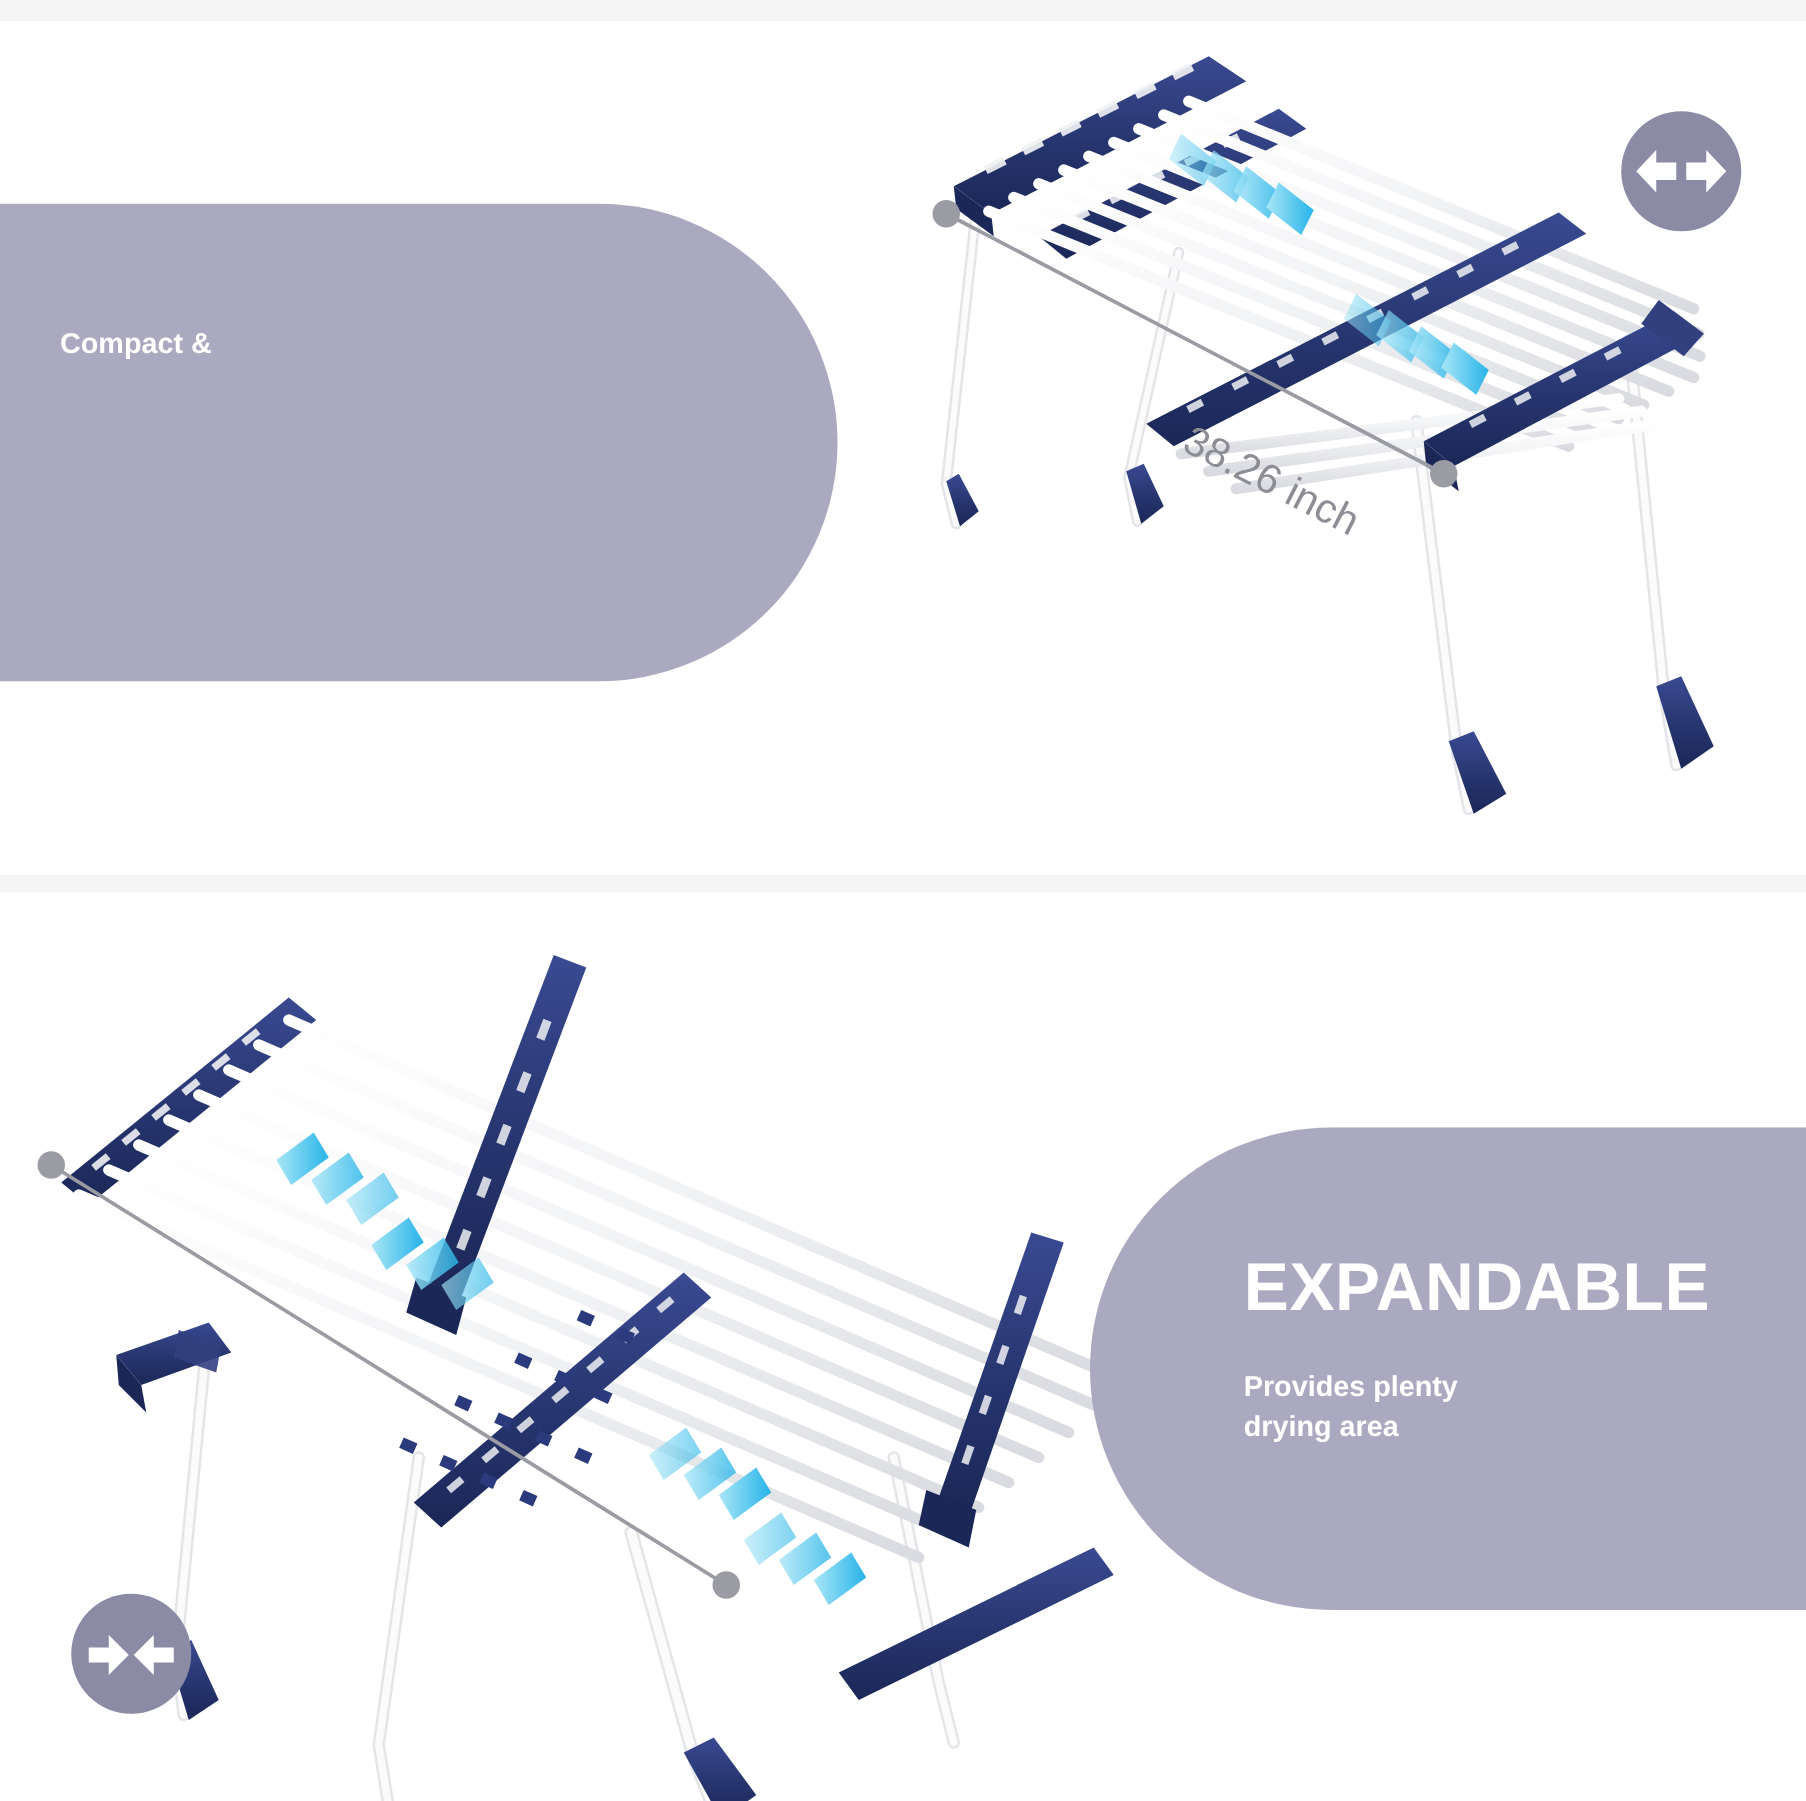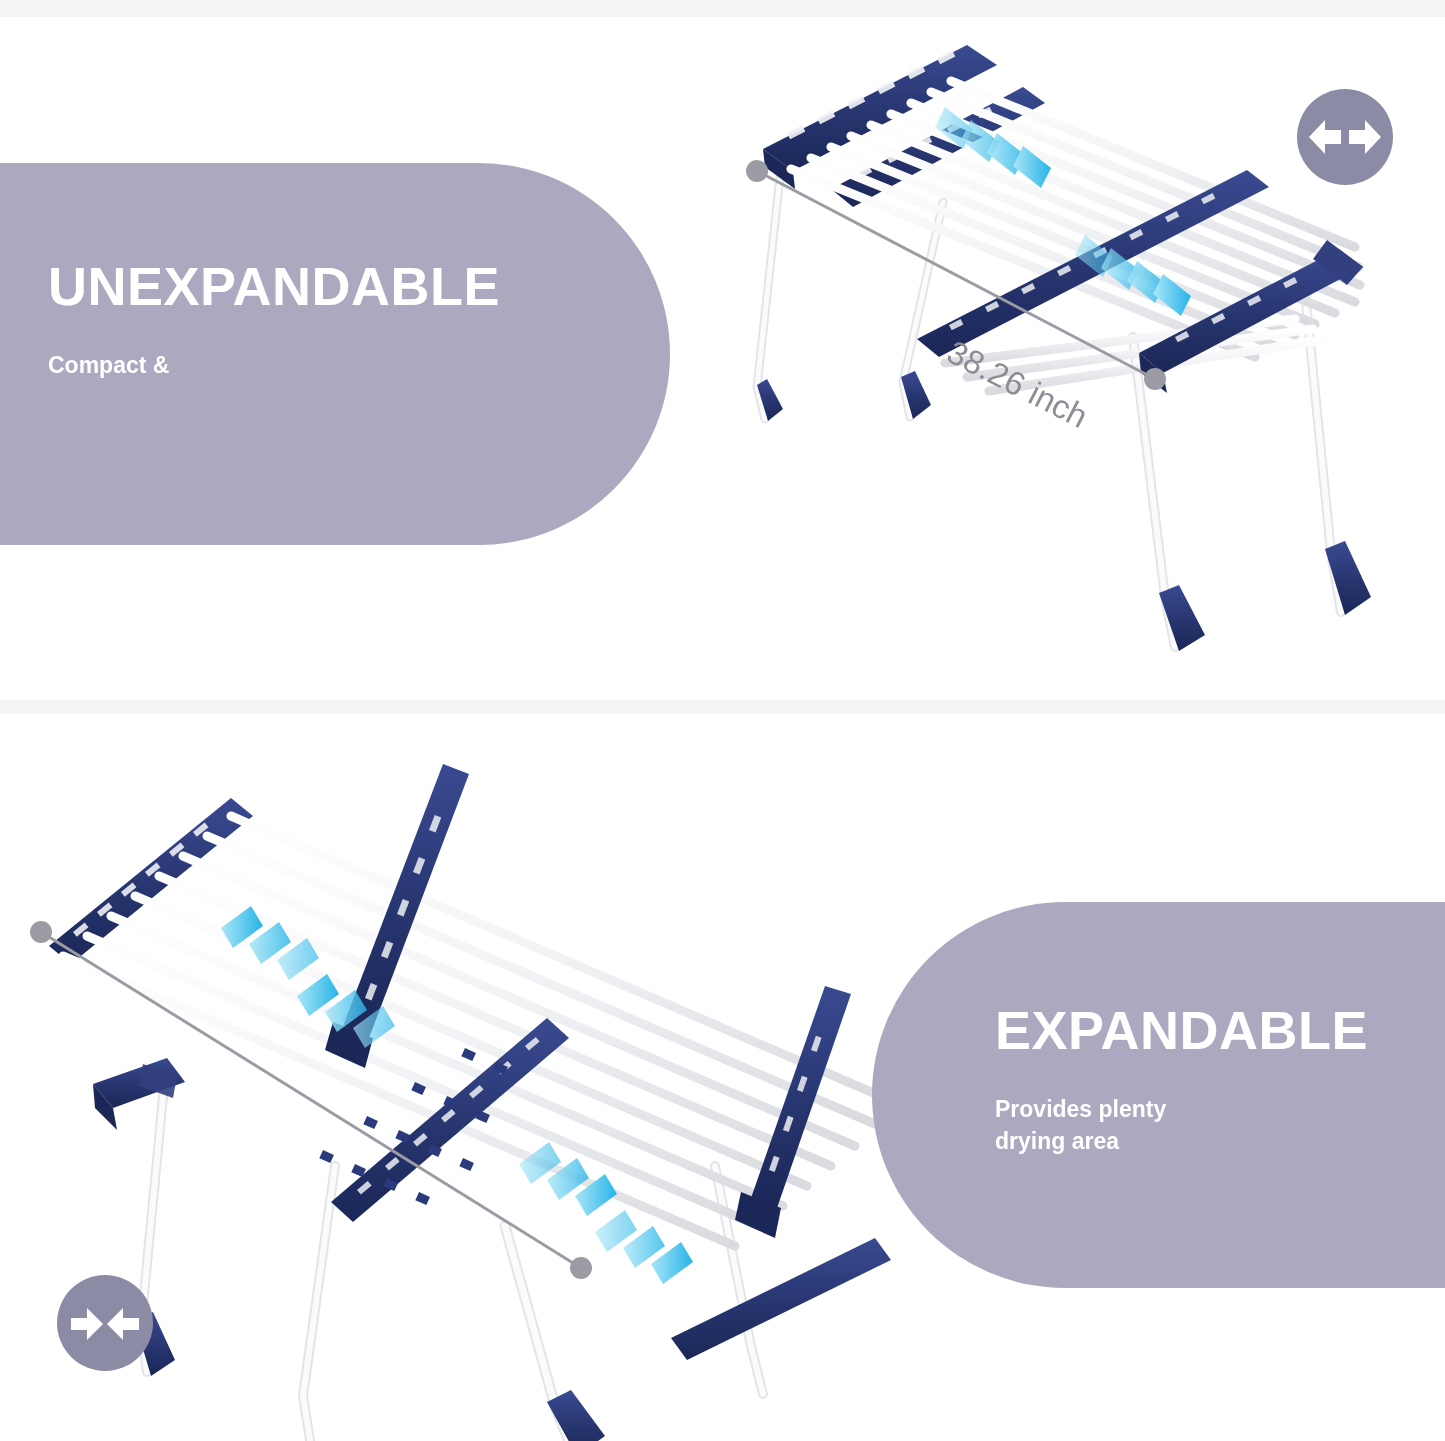--- a/index.html
+++ b/index.html
@@ -205,21 +205,20 @@
           <line x1="22" y1="134" x2="420" y2="342" stroke="#9b9ba4" stroke-width="3"></line>
           <circle cx="22" cy="134" r="11" fill="#9b9ba4"></circle>
           <circle cx="420" cy="342" r="11" fill="#9b9ba4"></circle>
         </g>
       </svg>
     </div>
 
     <div class="dim dim-top">38.26 inch</div>
 
     <div class="panel panel-left">
-      <div class="panel-title">UNEXPANDABLE</div>
       <div class="panel-sub">
         <span>Compact &amp;</span>
       </div>
     </div>
 
     <div class="badge badge-expand">
       <svg viewBox="0 0 96 96" xmlns="http://www.w3.org/2000/svg">
         <g fill="#ffffff">
           <path d="M44 41 H28 V31 L12 48 L28 65 V55 H44 Z"></path>
           <path d="M52 41 H68 V31 L84 48 L68 65 V55 H52 Z"></path>

